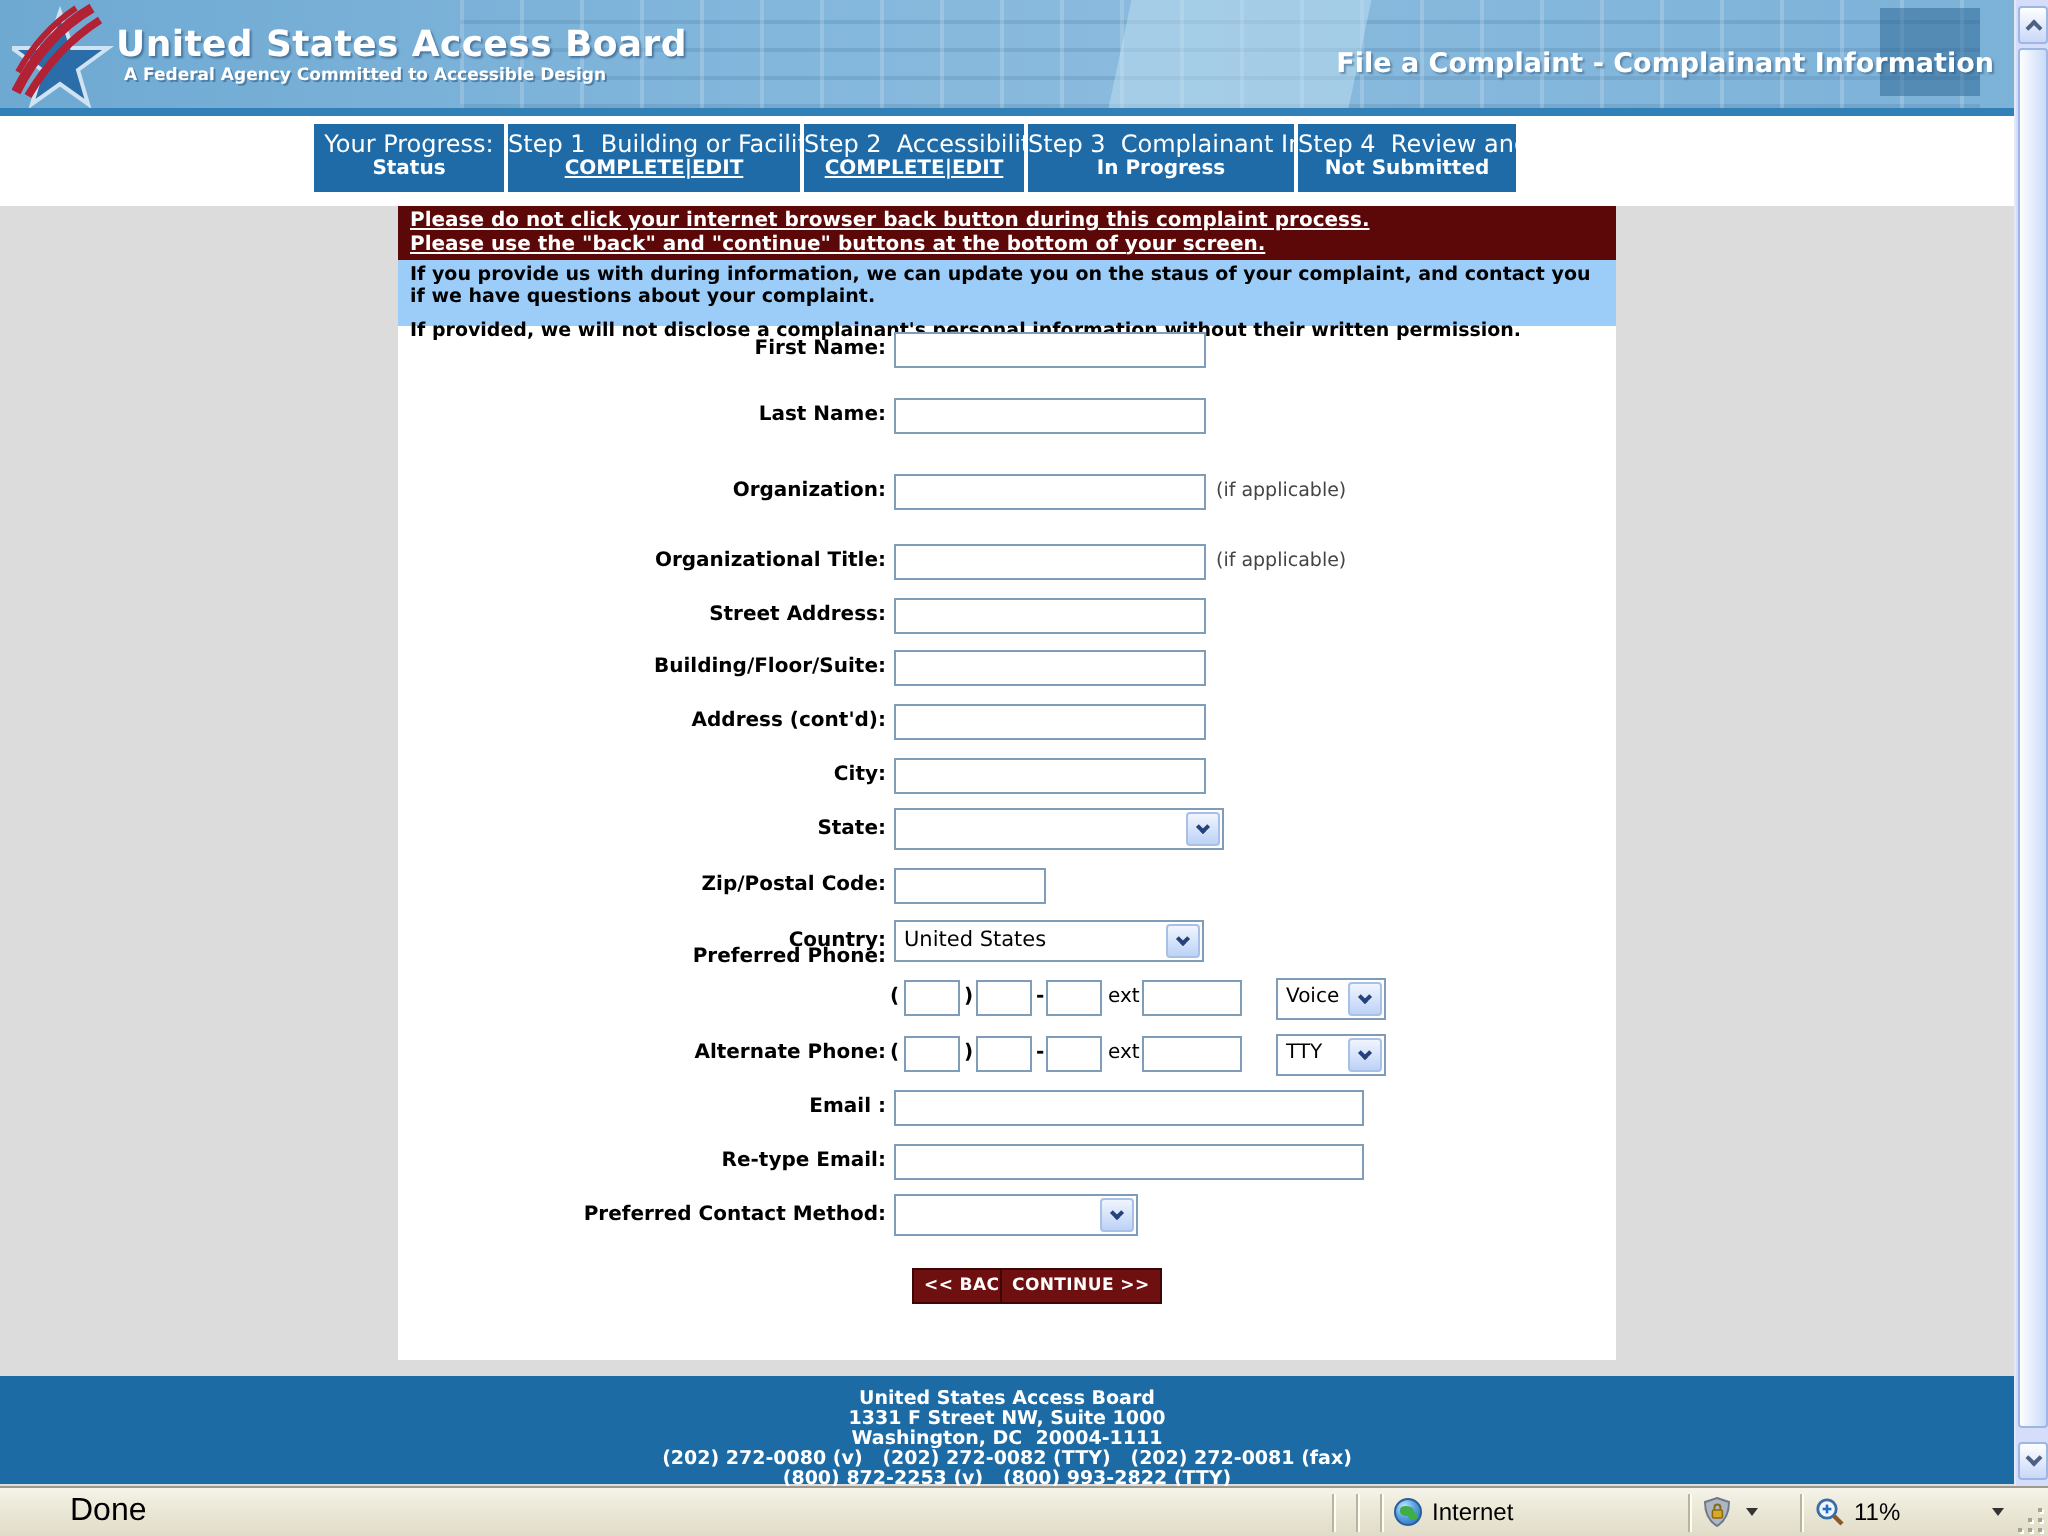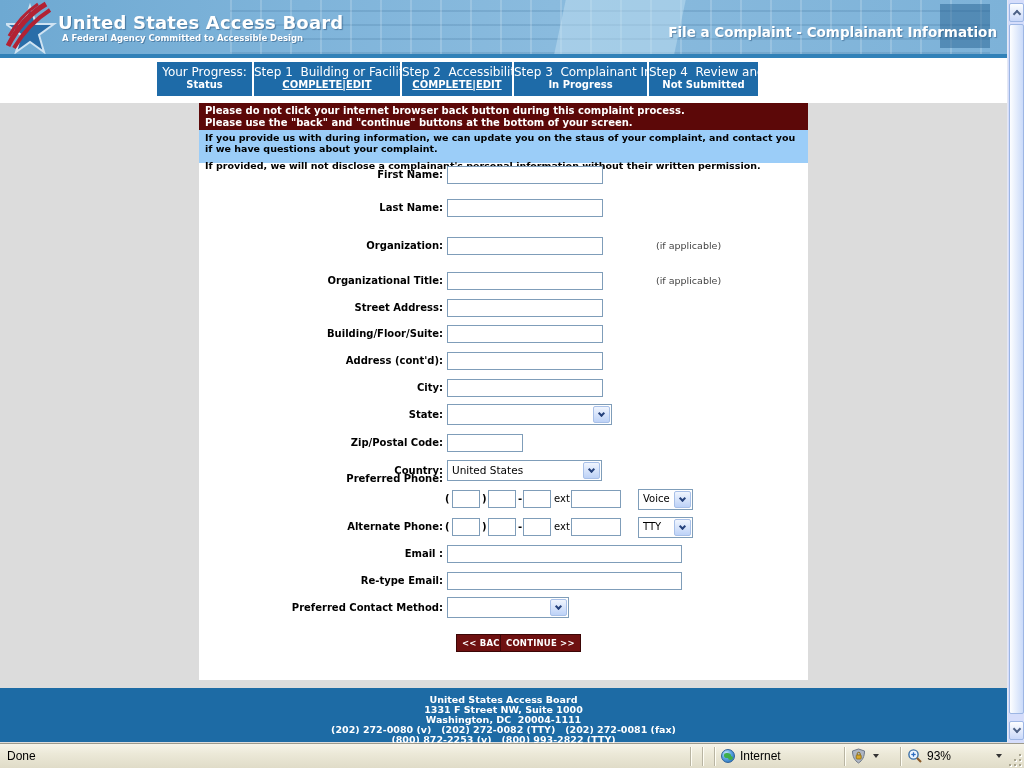--- a/index.html
+++ b/index.html
@@ -40,44 +40,44 @@
   .step-l1 { font-size:12px; font-weight:normal; white-space:pre; line-height:12px; }
   .step-l2 { font-size:10px; font-weight:bold; line-height:14px; }
   .step-l2 a { color:#fff; text-decoration:underline; }
   .w-status{width:95px;} .w-s1{width:146px;} .w-s2{width:110px;} .w-s3{width:133px;} .w-s4{width:109px;} .w-s5{width:86px;margin-top:48px;}
 
   
   #body-gray { position:absolute; left:0; top:103px; width:1007px; height:585px; background:#dcdcdc; }
   #content { position:absolute; left:199px; top:0px; width:609px; height:577px; background:#ffffff; }
 
   #warning-box { position:absolute; left:0; top:0; width:609px; height:27px; background:#5c0808; color:#ffffff; padding:2px 6px; }
-  #warning-box div { font-size:10px; font-weight:bold; line-height:11.5px; }
+  #warning-box div { font-size:10px; font-weight:bold; line-height:11.5px;text-decoration:underline; }
   #info-box { position:absolute; left:0; top:27px; width:609px; height:33px; background:#9bcdf8; color:#000; padding:3px 6px; }
   #info-box div { font-size:9.5px; font-weight:bold; line-height:10.5px; }
   #info-box .line2 { margin-top:7px; }
 
   
   .flabel { position:absolute; left:0; width:244px; text-align:right; font-size:10px; font-weight:bold; color:#000; }
   .tinput { position:absolute; height:18px; border:1px solid #7f9db9; background:#fff; font-size:11px; font-family:"DejaVu Sans",sans-serif; padding:1px 3px; }
-  .hint { position:absolute; font-size:9.5px; color:#444;margin-left:48px; }
+  .hint { position:absolute; font-size:9.5px; color:#444; }
   .xpselect { position:absolute; height:21px; border:1px solid #7f9db9; background:#fff; }
   .xpselect .val { position:absolute; left:4px; top:3px; font-size:10.5px; color:#000; white-space:nowrap; }
   .arrowbtn { position:absolute; right:1px; top:1px; width:17px; height:17px; background:linear-gradient(#f0f5fe,#bdd2f7); border:1px solid #a8c0e8; border-radius:2px; display:flex; align-items:center; justify-content:center; }
   .arrowbtn .chev2 { width:5px; height:5px; border-right:2px solid #26427c; border-bottom:2px solid #26427c; transform:rotate(45deg); margin-bottom:2px; }
   .psym { position:absolute; font-size:10px; font-weight:bold; color:#000; }
   .mbtn { position:absolute; background:#6e1010; color:#fff; border:1px solid #3c0606; font-size:8.5px; font-weight:bold; font-family:"DejaVu Sans",sans-serif; padding:3px 5px; cursor:pointer; letter-spacing:0.2px; }
 
   
   #footer { position:absolute; left:0; top:688px; width:1007px; height:54px; background:#1d6ba5; text-align:center; padding-top:7px; }
   #footer div { color:#ffffff; font-size:9.5px; font-weight:bold; line-height:10px; white-space:pre; }
 
   
   #statusbar { position:absolute; left:0; top:743px; width:1024px; height:25px;
     background:linear-gradient(#f6f4ea,#ece9d8 40%,#e0dcc8); border-top:1px solid #9c9a8c; display:flex; align-items:center; font-family:"Liberation Sans",sans-serif; }
-  #status-done { font-size:12px; color:#000; padding-left:7px; flex:1; }
+  #status-done { font-size:16px; color:#000; padding-left:7px; flex:1;margin-left:28px; }
   .seg { height:19px; border-left:1px solid #b8b4a2; box-shadow:inset 1px 0 0 #fffef5; display:flex; align-items:center; padding:0 6px; }
   .seg.empty { width:12px; padding:0; }
   #zone-text { font-size:12px; color:#000; margin-left:5px; }
   #zoom-text { font-size:12px; color:#000; margin-left:4px; }
   .dd-arrow { width:0; height:0; border-left:3.5px solid transparent; border-right:3.5px solid transparent; border-top:4px solid #333; margin-left:7px; }
   #grip { width:16px; height:25px; position:relative; }
   #grip i { position:absolute; width:2px; height:2px; background:#a8a48e; box-shadow:1px 1px 0 #fff; }
 
   .globe { width:14px; height:14px; border-radius:50%; background:radial-gradient(circle at 35% 30%, #cdeaff 0%, #5aa2e0 45%, #1f68b4 100%); position:relative; overflow:hidden; border:1px solid #2a6099; }
   .globe em { position:absolute; left:2px; top:3px; width:7px; height:5px; background:#3fae4a; border-radius:40% 60% 50% 50%; }
@@ -256,21 +256,21 @@
   <div class="sthumb"></div>
   <div class="sbtn" style="top:721px;">
       <span class="chev down"></span>
     </div>
 </div>
 
 <div id="statusbar">
   <div id="status-done">Done</div>
   <div class="seg empty"></div>
   <div class="seg empty"></div>
-  <div class="seg" style="width:130px;">
+  <div class="seg" style="width:154px;">
     <span class="globe">
         <em></em>
         <b></b>
       </span>
     <span id="zone-text">Internet</span>
   </div>
   <div class="seg" style="width:56px;">
     <svg width="15" height="16" viewBox="0 0 15 16">
       <path d="M7.5,1 L13.5,3 C13.5,8.5 11.5,12.5 7.5,15 C3.5,12.5 1.5,8.5 1.5,3 Z" fill="#aeb6c4" stroke="#6e7888" stroke-width="1"></path>
       <rect x="5.2" y="7" width="5" height="4" rx="0.8" fill="#d8a829" stroke="#8a6a10" stroke-width="0.8"></rect>
@@ -278,21 +278,21 @@
     </svg>
     <span class="dd-arrow"></span>
   </div>
   <div class="seg" style="width:108px;">
     <svg width="16" height="16" viewBox="0 0 16 16">
       <circle cx="6.5" cy="6.5" r="4.6" fill="#eef6ff" stroke="#3a6ea5" stroke-width="1.4"></circle>
       <line x1="4.3" y1="6.5" x2="8.7" y2="6.5" stroke="#2a6bc0" stroke-width="1.3"></line>
       <line x1="6.5" y1="4.3" x2="6.5" y2="8.7" stroke="#2a6bc0" stroke-width="1.3"></line>
       <line x1="10" y1="10" x2="14" y2="14" stroke="#8a5a2a" stroke-width="2.2"></line>
     </svg>
-    <span id="zoom-text">93%</span>
+    <span id="zoom-text">11%</span>
     <span class="dd-arrow" style="margin-left:auto;"></span>
   </div>
   <div id="grip">
     <i style="right:3px; bottom:3px;"></i>
     <i style="right:3px; bottom:8px;"></i>
     <i style="right:8px; bottom:3px;"></i>
     <i style="right:3px; bottom:13px;"></i>
     <i style="right:8px; bottom:8px;"></i>
     <i style="right:13px; bottom:3px;"></i>
   </div>

